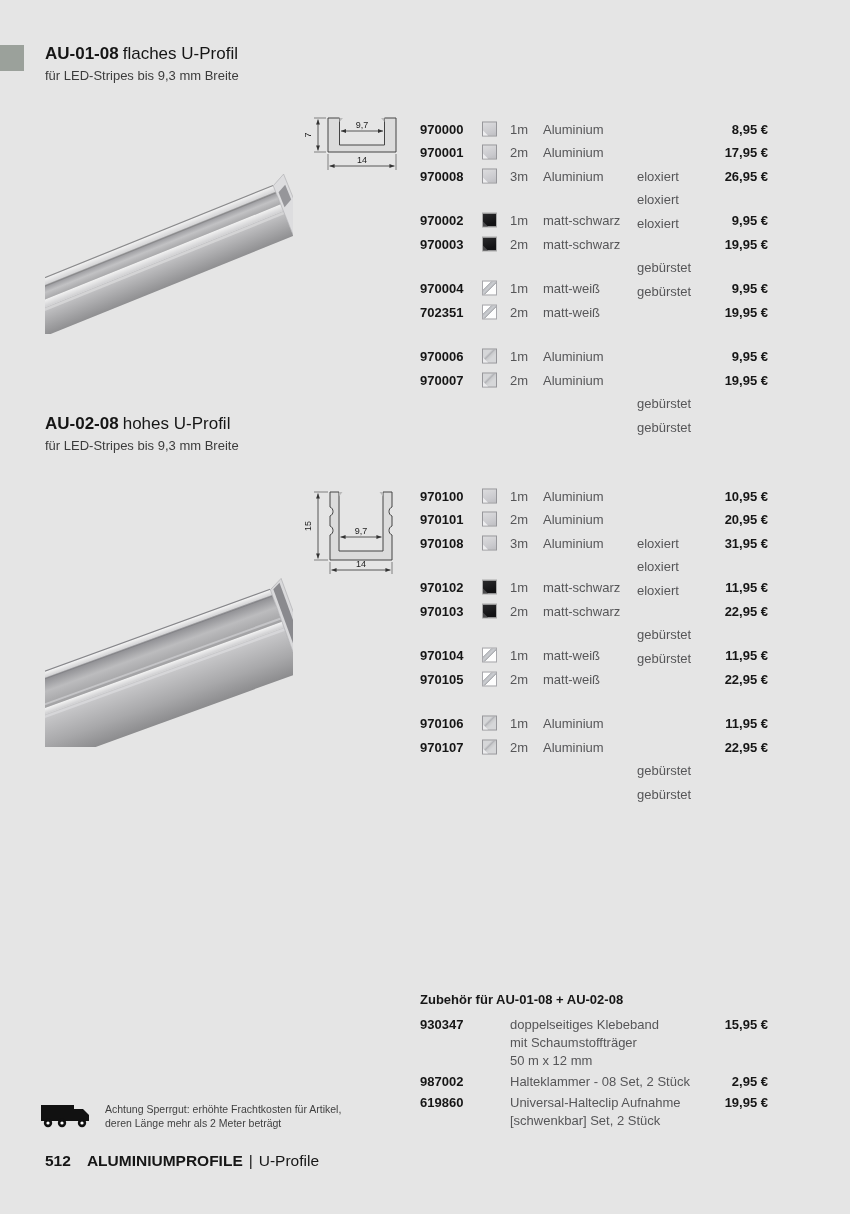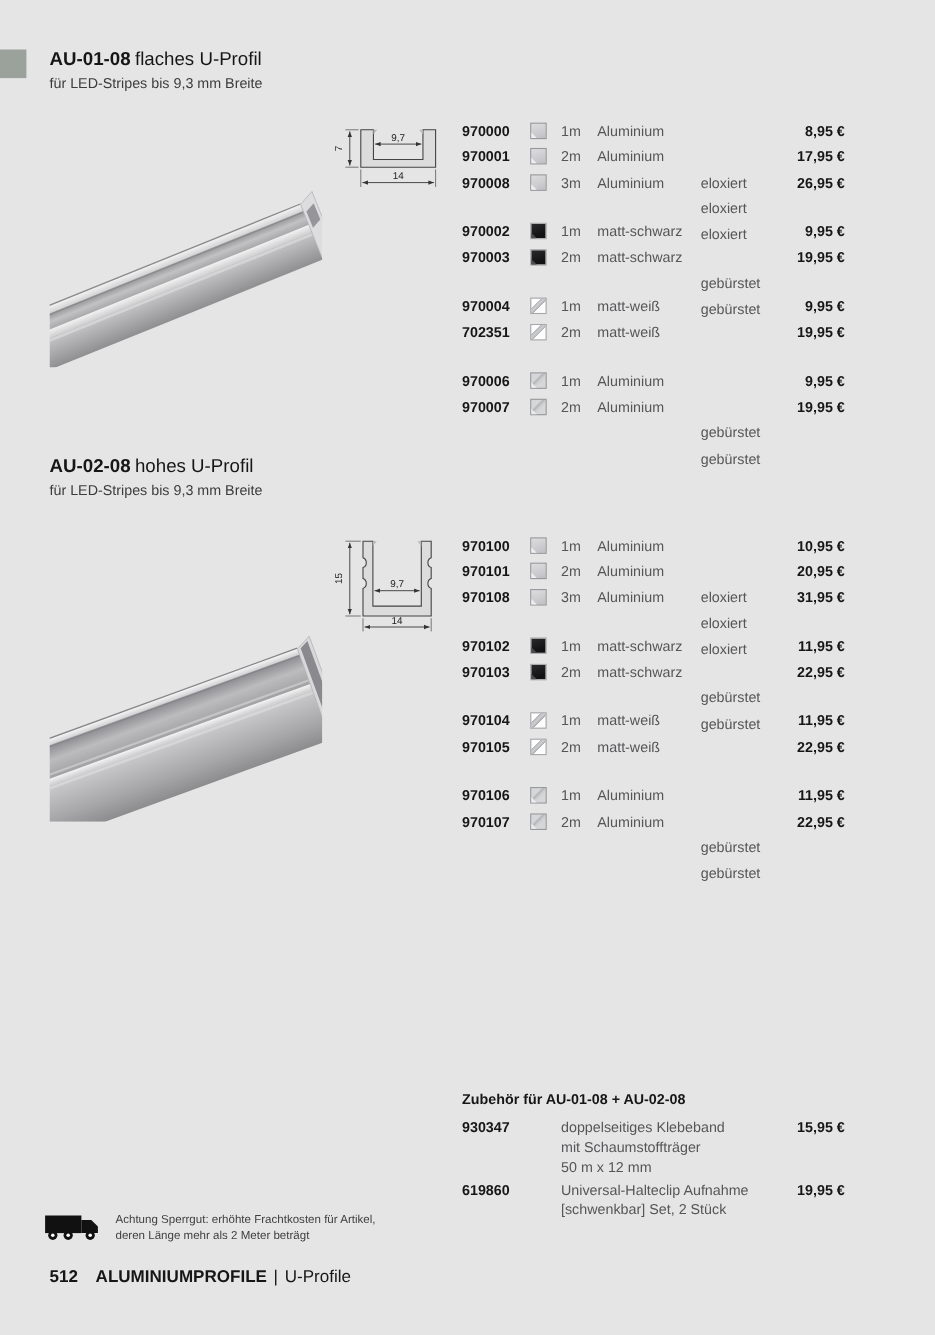--- a/index.html
+++ b/index.html
@@ -21,21 +21,21 @@
   .drawing{position:absolute;}
   .dr1{left:296px;top:102px;} .dr2{left:298px;top:480px;}
 
   
   .photo{position:absolute;overflow:hidden;}
   .ph1{left:45px;top:162px;width:248px;height:172px;}
   .ph2{left:45px;top:550px;width:248px;height:197px;}
 
   
   .ptable{position:absolute;left:420px;width:348px;}
-  .t1{top:107px;} .t2{top:484px;}
+  .t1{top:117px;} .t2{top:484px;}
   .tgroup{margin-bottom:21px;}
   .trow{position:relative;height:23.5px;}
   .trow span{position:absolute;top:50%;transform:translateY(-50%);font-size:13px;white-space:nowrap;}
   .c-art{left:0;font-weight:bold;color:#161616;}
   .c-len{left:90px;color:#565658;text-align:center;}
   .c-mat{left:123px;color:#565658;}
   .c-fin{left:217px;color:#565658;margin-top:47px;}
   .c-price{right:0;font-weight:bold;color:#161616;}
 
   
@@ -371,20 +371,25 @@
 
   <div class="acc">
     <div class="acc-title">Zubehör für AU-01-08 + AU-02-08</div>
     <div id="acc-items">
         <div class="acc-item">
           <span class="acc-art">930347</span>
           <div class="acc-desc">doppelseitiges Klebeband<br>mit Schaumstoffträger<br>50 m x 12 mm</div>
           <span class="acc-price">15,95 €</span>
         </div>
         <div class="acc-item">
+          <span class="acc-art">987002</span>
+          <div class="acc-desc">Halteklammer - 08 Set, 2 Stück</div>
+          <span class="acc-price">2,95 €</span>
+        </div>
+        <div class="acc-item">
           <span class="acc-art">619860</span>
           <div class="acc-desc">Universal-Halteclip Aufnahme<br>[schwenkbar] Set, 2 Stück</div>
           <span class="acc-price">19,95 €</span>
         </div>
       </div>
   </div>
 
   <div class="ship">
     <span class="truck">
       <svg width="52" height="28" viewBox="0 0 52 28">

